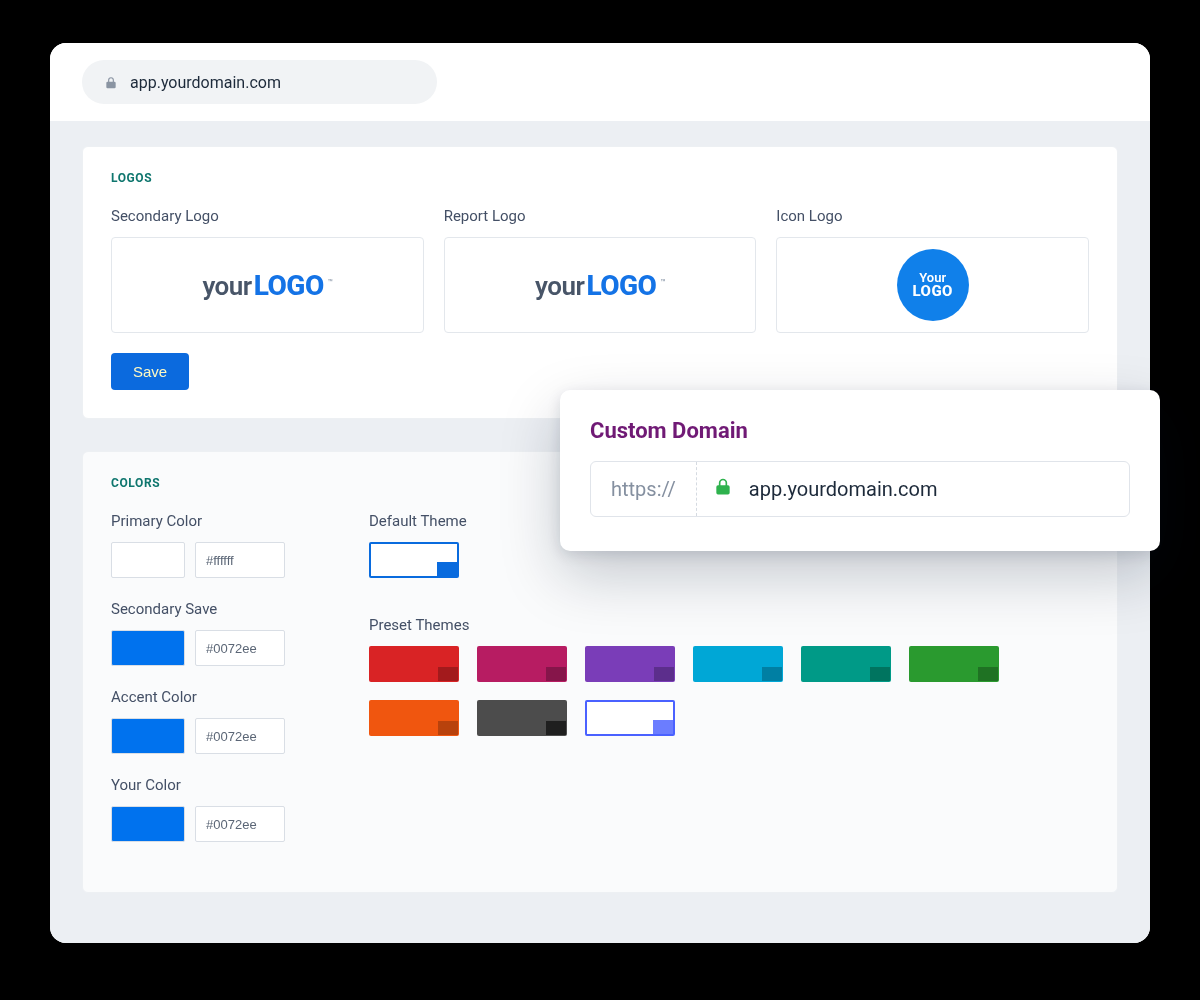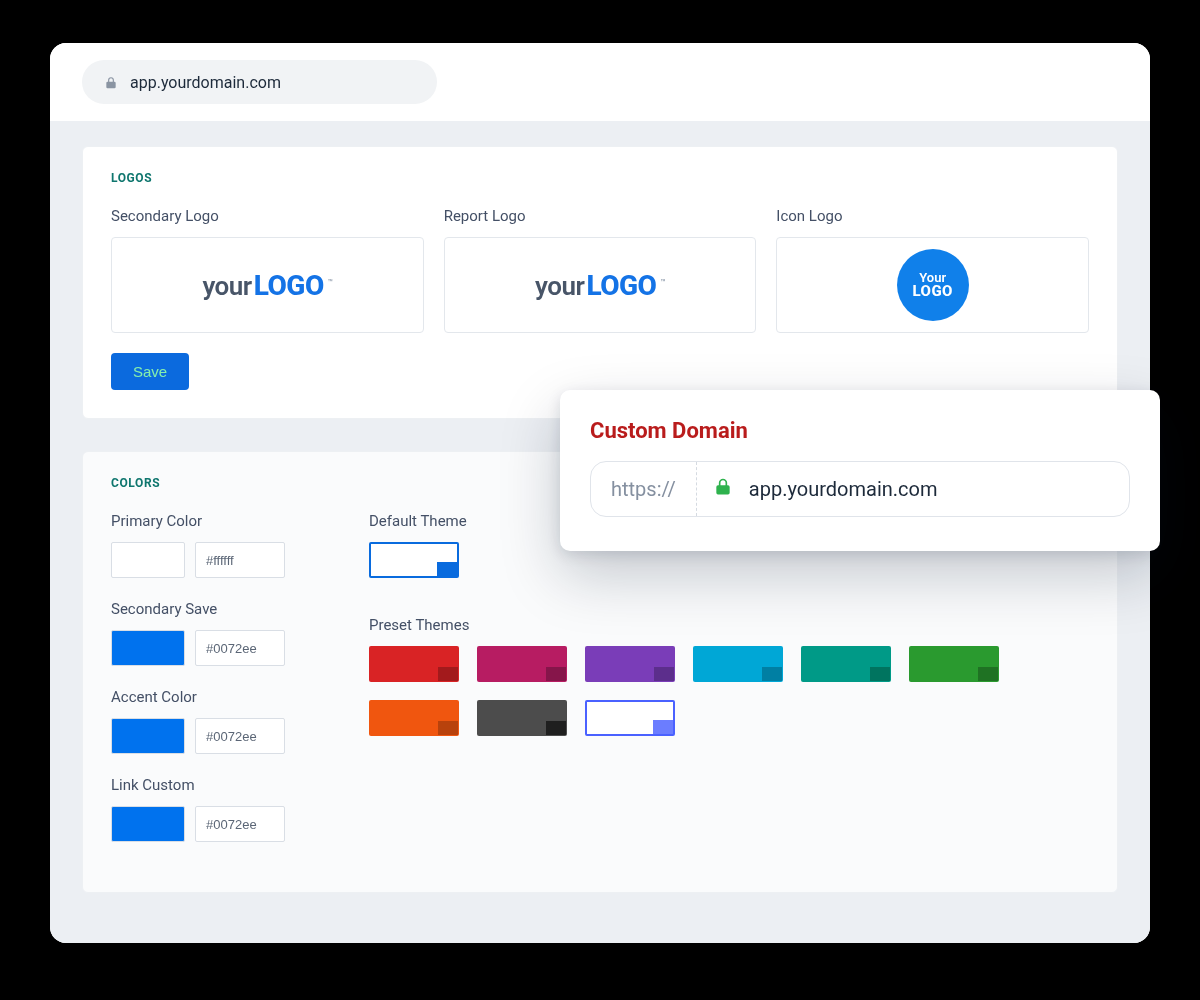--- a/index.html
+++ b/index.html
@@ -97,21 +97,21 @@
     align-items: center; justify-content: center;
     color: #fff; line-height: 1;
   }
   .icon-logo-circle .a { font-size: 13px; font-weight: 600; }
   .icon-logo-circle .b { font-size: 15px; font-weight: 800; letter-spacing: 0.5px; }
   .save-btn {
     display: inline-block;
     margin-top: 20px;
     background: #0b6ade;
     border: none;
-    color: #86efac;
+    color: #fef9c3;
     font-size: 15px;
     padding: 10px 22px;
     border-radius: 4px;
     cursor: pointer;
   }
 
   .colors-grid { display: flex; gap: 48px; }
   .left-col { width: 210px; }
   .right-col { flex: 1; }
   .color-field { margin-bottom: 22px; }
@@ -158,28 +158,28 @@
     left: 560px; top: 390px;
     width: 600px;
     background: #fff;
     border-radius: 10px;
     box-shadow: 0 24px 60px rgba(10, 25, 47, 0.22), 0 4px 14px rgba(10,25,47,0.12);
     padding: 28px 30px 34px;
   }
   .domain-title {
     font-size: 22px;
     font-weight: 700;
-    color: #b91c1c;
+    color: #701a75;
     margin-bottom: 18px;
   }
   .domain-bar {
     display: flex;
     align-items: center;
     border: 1px solid #e0e4ea;
-    border-radius: 16px;
+    border-radius: 6px;
     height: 56px;
     overflow: hidden;
   }
   .domain-scheme {
     padding: 0 20px;
     color: #8590a0;
     font-size: 20px;
     height: 100%;
     display: flex;
     align-items: center;
@@ -267,21 +267,21 @@
             </div>
           </div>
           <div class="color-field">
             <span class="field-label">Accent Color</span>
             <div class="color-row">
               <div class="swatch-box" style="background:#0072ee"></div>
               <input class="hex-input" value="#0072ee" style="">
             </div>
           </div>
           <div class="color-field">
-            <span class="field-label">Link Custom</span>
+            <span class="field-label">Your Color</span>
             <div class="color-row">
               <div class="swatch-box" style="background:#0072ee"></div>
               <input class="hex-input" value="#0072ee" style="">
             </div>
           </div>
         </div>
 
         <div class="right-col">
           <span class="field-label">Default Theme</span>
           <div class="theme-swatch default-swatch">

